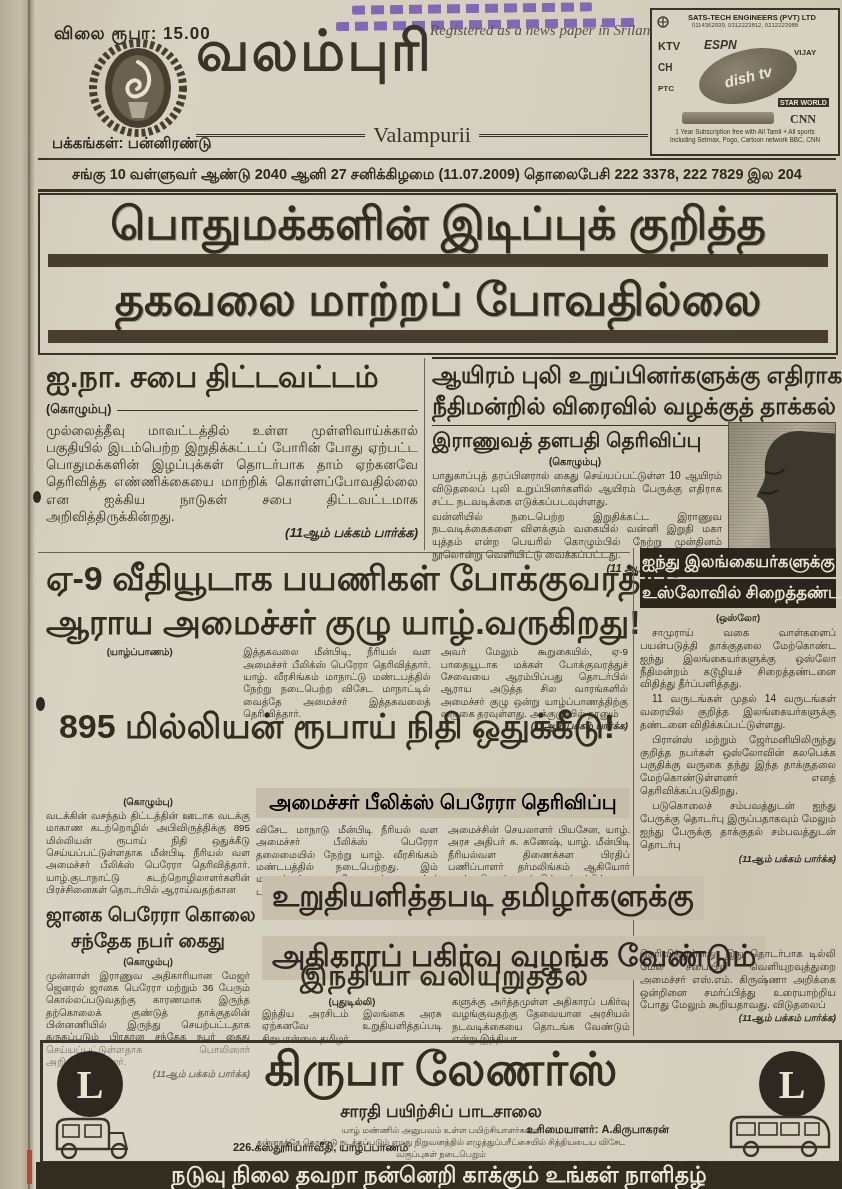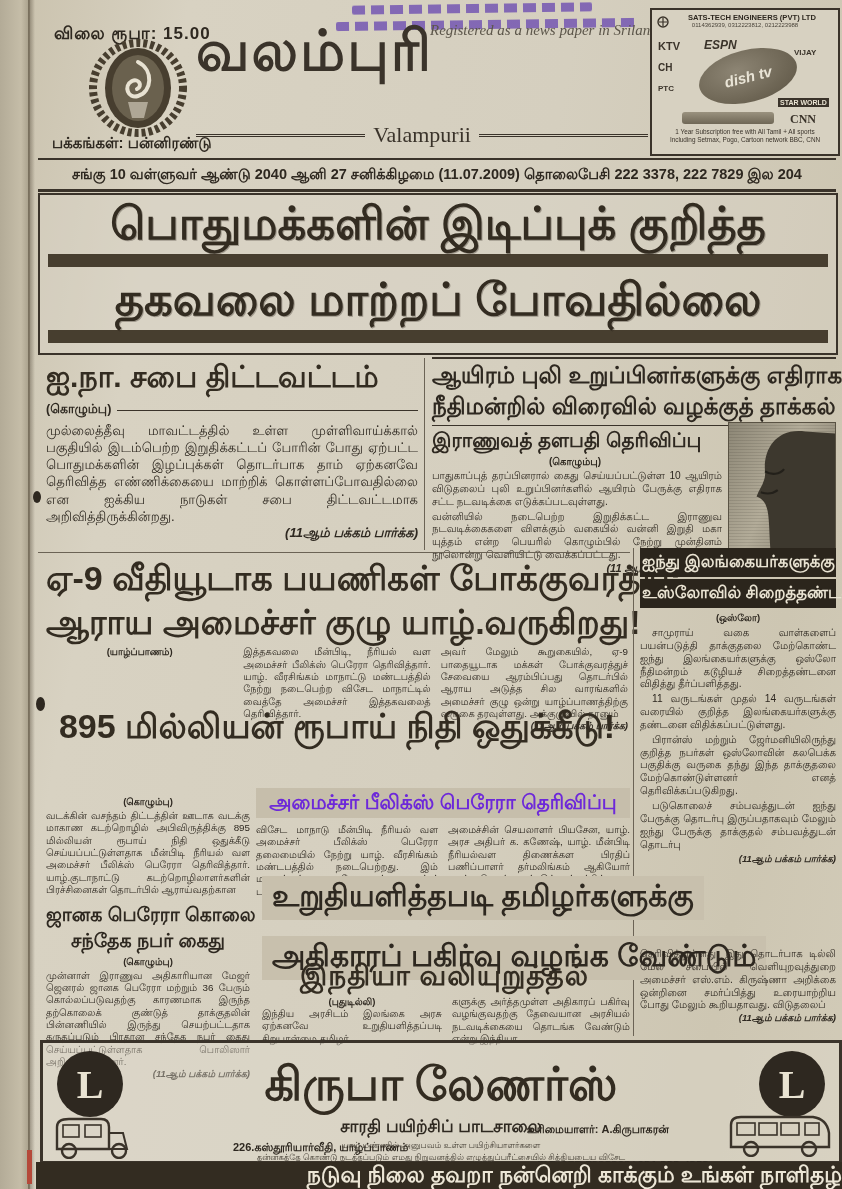--- a/index.html
+++ b/index.html
@@ -53,38 +53,38 @@
   .dl-rule{display:flex;align-items:center;gap:6px;}
   .dl-rule .ln{flex:1;border-top:1px solid #3a332a;}
   .body{font-size:13.2px;line-height:1.3;text-align:justify;}
   .body-sm{font-size:10.2px;line-height:1.26;text-align:justify;}
   .body-xs{font-size:9.8px;line-height:1.26;text-align:justify;}
   .cont{font-weight:bold;font-style:italic;text-align:right;font-size:11px;}
   .vrule{width:1px;background:#6b6355;}
   .hrule{height:1px;background:#6b6355;}
 
   .h-tigers{border-top:2px solid #3a332a;border-bottom:1px solid #3a332a;padding:1px 0 3px 0;}
-  .h-tigers div{font-size:23px;font-weight:bold;text-align:left;line-height:1.35;white-space:nowrap;color:#2e2820;}
+  .h-tigers div{font-size:23px;font-weight:bold;text-align:center;line-height:1.35;white-space:nowrap;color:#2e2820;}
   .subhead{font-size:20px;font-weight:bold;white-space:nowrap;color:#2e2820;}
   .photo{background:
      repeating-linear-gradient(0deg, rgba(40,36,28,.12) 0 1px, rgba(0,0,0,0) 1px 3px),
      linear-gradient(115deg,#8d8776 0%, #b3ac99 45%, #7d7666 100%);
      border:1px solid #5a5344;}
   .dlc{font-size:10px;font-weight:bold;text-align:center;}
 
   .h-big{font-size:34px;font-weight:bold;text-align:center;white-space:nowrap;color:#332c21;line-height:1.3;}
   .cols3{display:flex;gap:10px;}
   .cols3>div{flex:1;}
 
   .revbar{background:#2b251c;color:#e9e3d2;font-weight:bold;font-size:16.5px;text-align:center;
     padding:4px 2px;white-space:nowrap;}
   .oslo p{margin:0 0 2px 0;text-indent:12px;}
 
   .shadebar{background:#c6beab;display:flex;align-items:center;justify-content:center;
-    font-size:20px;font-weight:bold;white-space:nowrap;color:#6d28d9;}
+    font-size:20px;font-weight:bold;white-space:nowrap;color:#000000;}
   .india-line{background:#c8c0ad;font-size:30px;font-weight:bold;white-space:nowrap;
     color:#2e2820;padding:3px 10px;display:inline-block;}
   .h-india2{font-size:28px;font-weight:bold;white-space:nowrap;color:#332c21;letter-spacing:1px;}
   .h-janaka{font-size:19px;font-weight:bold;text-align:center;line-height:1.35;white-space:nowrap;color:#2e2820;}
 
   .adbox{border:3px solid #3a332a;background:rgba(226,220,208,.4);}
   .lplate{background:#2e2820;border-radius:50%;display:flex;align-items:center;justify-content:center;}
   .lplate span{color:#e9e3d2;font-family:"Liberation Serif",serif;font-weight:bold;font-size:40px;}
   .ad-title{font-size:46px;font-weight:bold;text-align:center;color:#332c21;white-space:nowrap;
     font-family:"Liberation Serif",serif;}
@@ -263,21 +263,21 @@
     <div class="cont" style="font-size:9.5px;">(11ஆம் பக்கம் பார்க்க)</div>
   </div>
 
   <div class="abs adbox" style="left:40px;top:1040px;width:796px;height:118px;">
     <div class="lplate abs" style="left:14px;top:8px;width:66px;height:66px;">
       <span>L</span>
     </div>
     <div class="lplate abs" style="right:14px;top:8px;width:66px;height:66px;">
       <span>L</span>
     </div>
-    <div class="ad-title" style="margin-top:15px;">கிருபா லேணர்ஸ்</div>
+    <div class="ad-title" style="margin-top:0px;">கிருபா லேணர்ஸ்</div>
     <div class="ad-sub">சாரதி பயிற்சிப் பாடசாலை</div>
     <div class="ad-fine" style="margin-top:2px;">
       <div>யாழ் மண்ணில் அனுபவம் உள்ள பயிற்சியாளர்களை</div>
       <div>தன்னகத்தே கொண்டு நடத்தப்படும் எமது நிறுவனத்தில் எழுத்துப்பரீட்சையில் சித்தியடைய விசேட</div>
       <div>வகுப்புகள் நடைபெறும்</div>
     </div>
     <div class="abs ad-owner" style="right:170px;top:80px;text-align:right;">உரிமையாளர்: A.கிருபாகரன்</div>
     <div class="abs ad-addr" style="left:190px;top:98px;">226.கஸ்தூரியார்வீதி,  யாழ்ப்பாணம்</div>
     <div class="abs ad-phone" style="right:130px;top:114px;margin-left:40px;">T.P-077-7225292/ 021 222 4353</div>
     <div class="abs" style="left:6px;bottom:2px;width:104px;height:46px;">
@@ -296,17 +296,17 @@
         <rect x="12" y="14" width="18" height="12" fill="none" stroke="#3a332a" stroke-width="1.6"></rect>
         <rect x="34" y="14" width="18" height="12" fill="none" stroke="#3a332a" stroke-width="1.6"></rect>
         <rect x="56" y="14" width="18" height="12" fill="none" stroke="#3a332a" stroke-width="1.6"></rect>
         <rect x="80" y="14" width="14" height="12" fill="none" stroke="#3a332a" stroke-width="1.6"></rect>
         <circle cx="26" cy="40" r="7" fill="none" stroke="#3a332a" stroke-width="2.4"></circle>
         <circle cx="84" cy="40" r="7" fill="none" stroke="#3a332a" stroke-width="2.4"></circle>
       </svg>
     </div>
   </div>
 
-  <div class="abs footerbar" style="left:36px;top:1162px;width:806px;height:27px;justify-content:flex-end;">
+  <div class="abs footerbar" style="left:36px;top:1162px;width:806px;height:27px;">
     <span>நடுவு நிலை தவறா நன்னெறி காக்கும் உங்கள் நாளிதழ்</span>
   </div>
 
 </div>
 
 </body></html>

